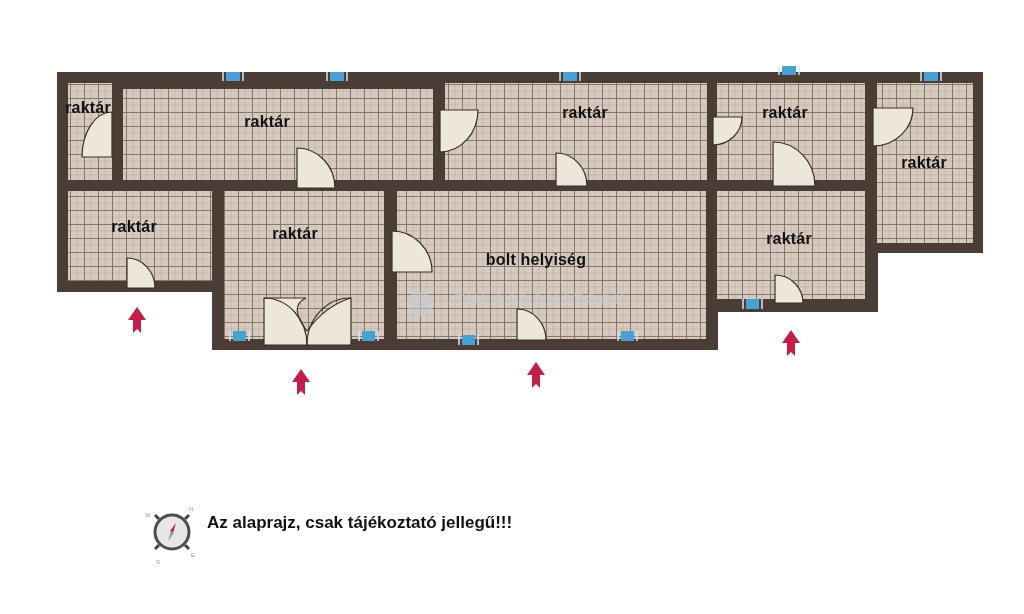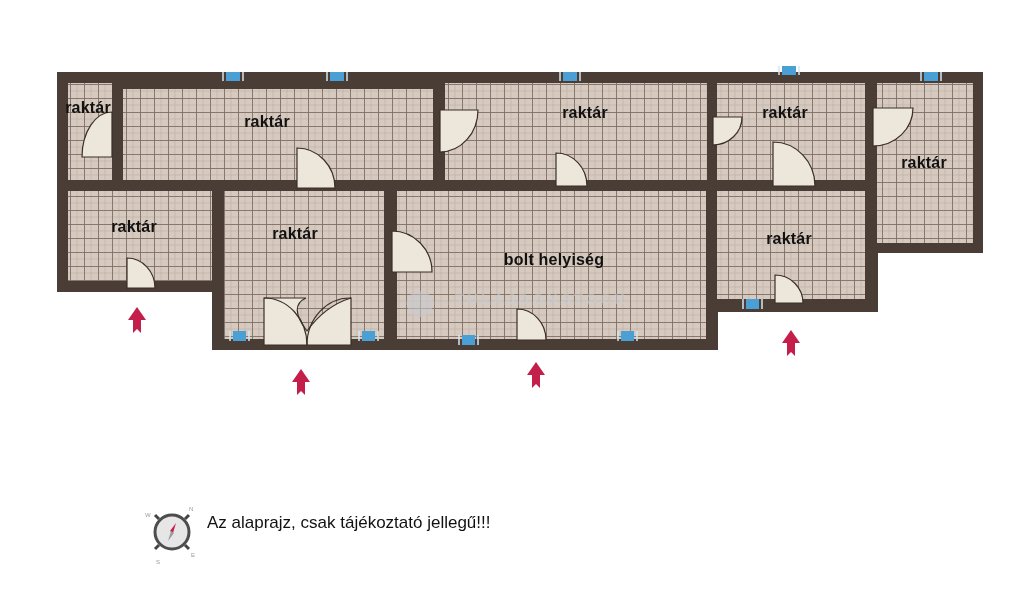--- a/index.html
+++ b/index.html
@@ -1,19 +1,19 @@
 <!DOCTYPE html>
 <html><head>
 <meta charset="utf-8">
 <style>
   html, body { margin: 0; padding: 0; background: #ffffff; }
   body { width: 1024px; height: 614px; position: relative; overflow: hidden; font-family: "Liberation Sans", sans-serif; }
   #plan { position: absolute; left: 0; top: 0; width: 1024px; height: 614px; }
   .room-label { position: absolute; font-weight: bold; font-size: 16px; color: #111; white-space: nowrap; transform: translate(-50%, -50%); letter-spacing: 0.2px; }
-  .note { position: absolute; left: 207px; top: 513px; font-weight: normal; font-size: 17px; color: #111; white-space: nowrap; font-family: "Liberation Sans", sans-serif; }
+  .note { position: absolute; left: 207px; top: 513px; font-weight: bold; font-size: 17px; color: #111; white-space: nowrap; font-family: "Liberation Sans", sans-serif; }
   .watermark { position: absolute; left: 455px; top: 290px; font-size: 15px; color: rgba(200,205,215,0.55); font-weight: bold; letter-spacing: 3px; white-space: nowrap; }
 </style>
 </head>
 <body>
 
 <svg id="plan" width="1024" height="614" viewBox="0 0 1024 614" xmlns="http://www.w3.org/2000/svg">
   <defs>
     <pattern id="tile" width="14" height="14" patternUnits="userSpaceOnUse">
       <rect width="14" height="14" fill="#d6c9bf"></rect>
       <path d="M0 7 H14 M7 0 V14" stroke="#b9a89d" stroke-width="0.5"></path>
@@ -125,18 +125,18 @@
   </g>
 </svg>
 
 <div class="room-label" style="left:88px;top:108px">raktár</div>
 <div class="room-label" style="left:267px;top:122px">raktár</div>
 <div class="room-label" style="left:585px;top:113px">raktár</div>
 <div class="room-label" style="left:785px;top:113px">raktár</div>
 <div class="room-label" style="left:924px;top:163px">raktár</div>
 <div class="room-label" style="left:134px;top:227px">raktár</div>
 <div class="room-label" style="left:295px;top:234px">raktár</div>
-<div class="room-label" style="left:554px;top:260px">bolt helyiség</div>
+<div class="room-label" style="left:536px;top:260px">bolt helyiség</div>
 <div class="room-label" style="left:789px;top:239px">raktár</div>
 
 <div class="watermark">TULAJDONSTOCK</div>
 
 <div class="note">Az alaprajz, csak tájékoztató jellegű!!!</div>
 
 </body></html>

